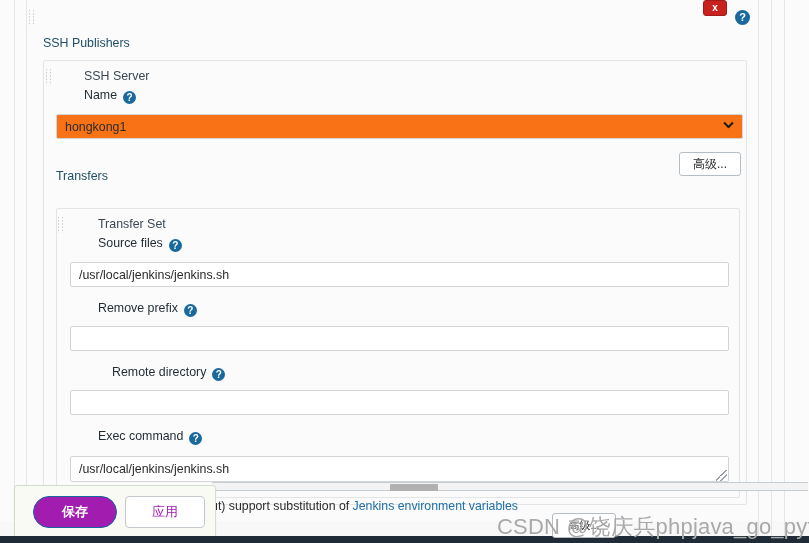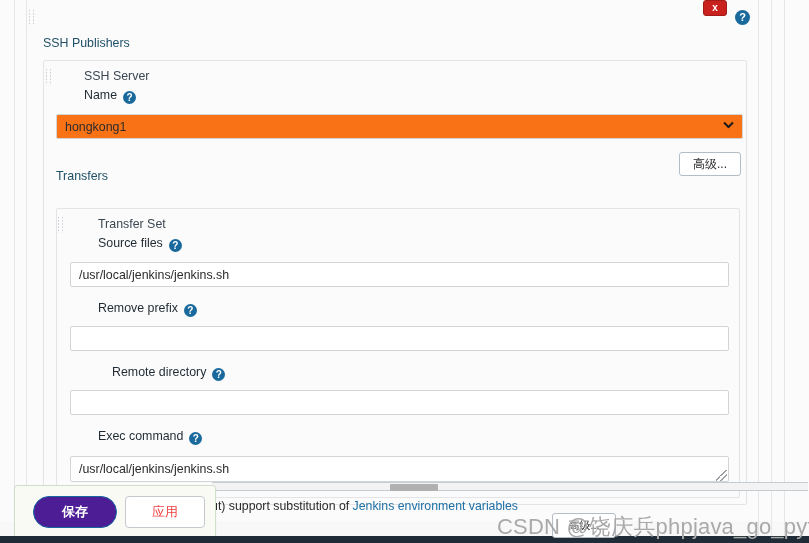--- a/index.html
+++ b/index.html
@@ -257,38 +257,38 @@
     width: 202px; height: 58px;
     background: #fafaf5;
     border: 1px solid #cfdfcc;
     border-radius: 3px;
     box-shadow: 0 1px 2px rgba(0,0,0,.06);
   }
   .btn-save {
     position: absolute;
     left: 18px; top: 10px;
     width: 84px; height: 32px;
-    background: #4c1d95;
+    background: #a21caf;
     border: 1px solid #1567a0;
     border-radius: 16px;
     color: #ffffff;
     font-family: "Liberation Sans", sans-serif;
     font-size: 13px;
     font-weight: bold;
     cursor: pointer;
     padding: 0;
   }
   .btn-apply {
     position: absolute;
     left: 110px; top: 10px;
     width: 80px; height: 32px;
     background: #ffffff;
     border: 1px solid #c4c9ce;
     border-radius: 4px;
-    color: #ef4444;
+    color: #a21caf;
     font-family: Liberation Mono, monospace;
     font-size: 13px;
     cursor: pointer;
     padding: 0;
   }
 
   
   .btn-adv-ghost {
     position: absolute;
     left: 552px; top: 513px;

